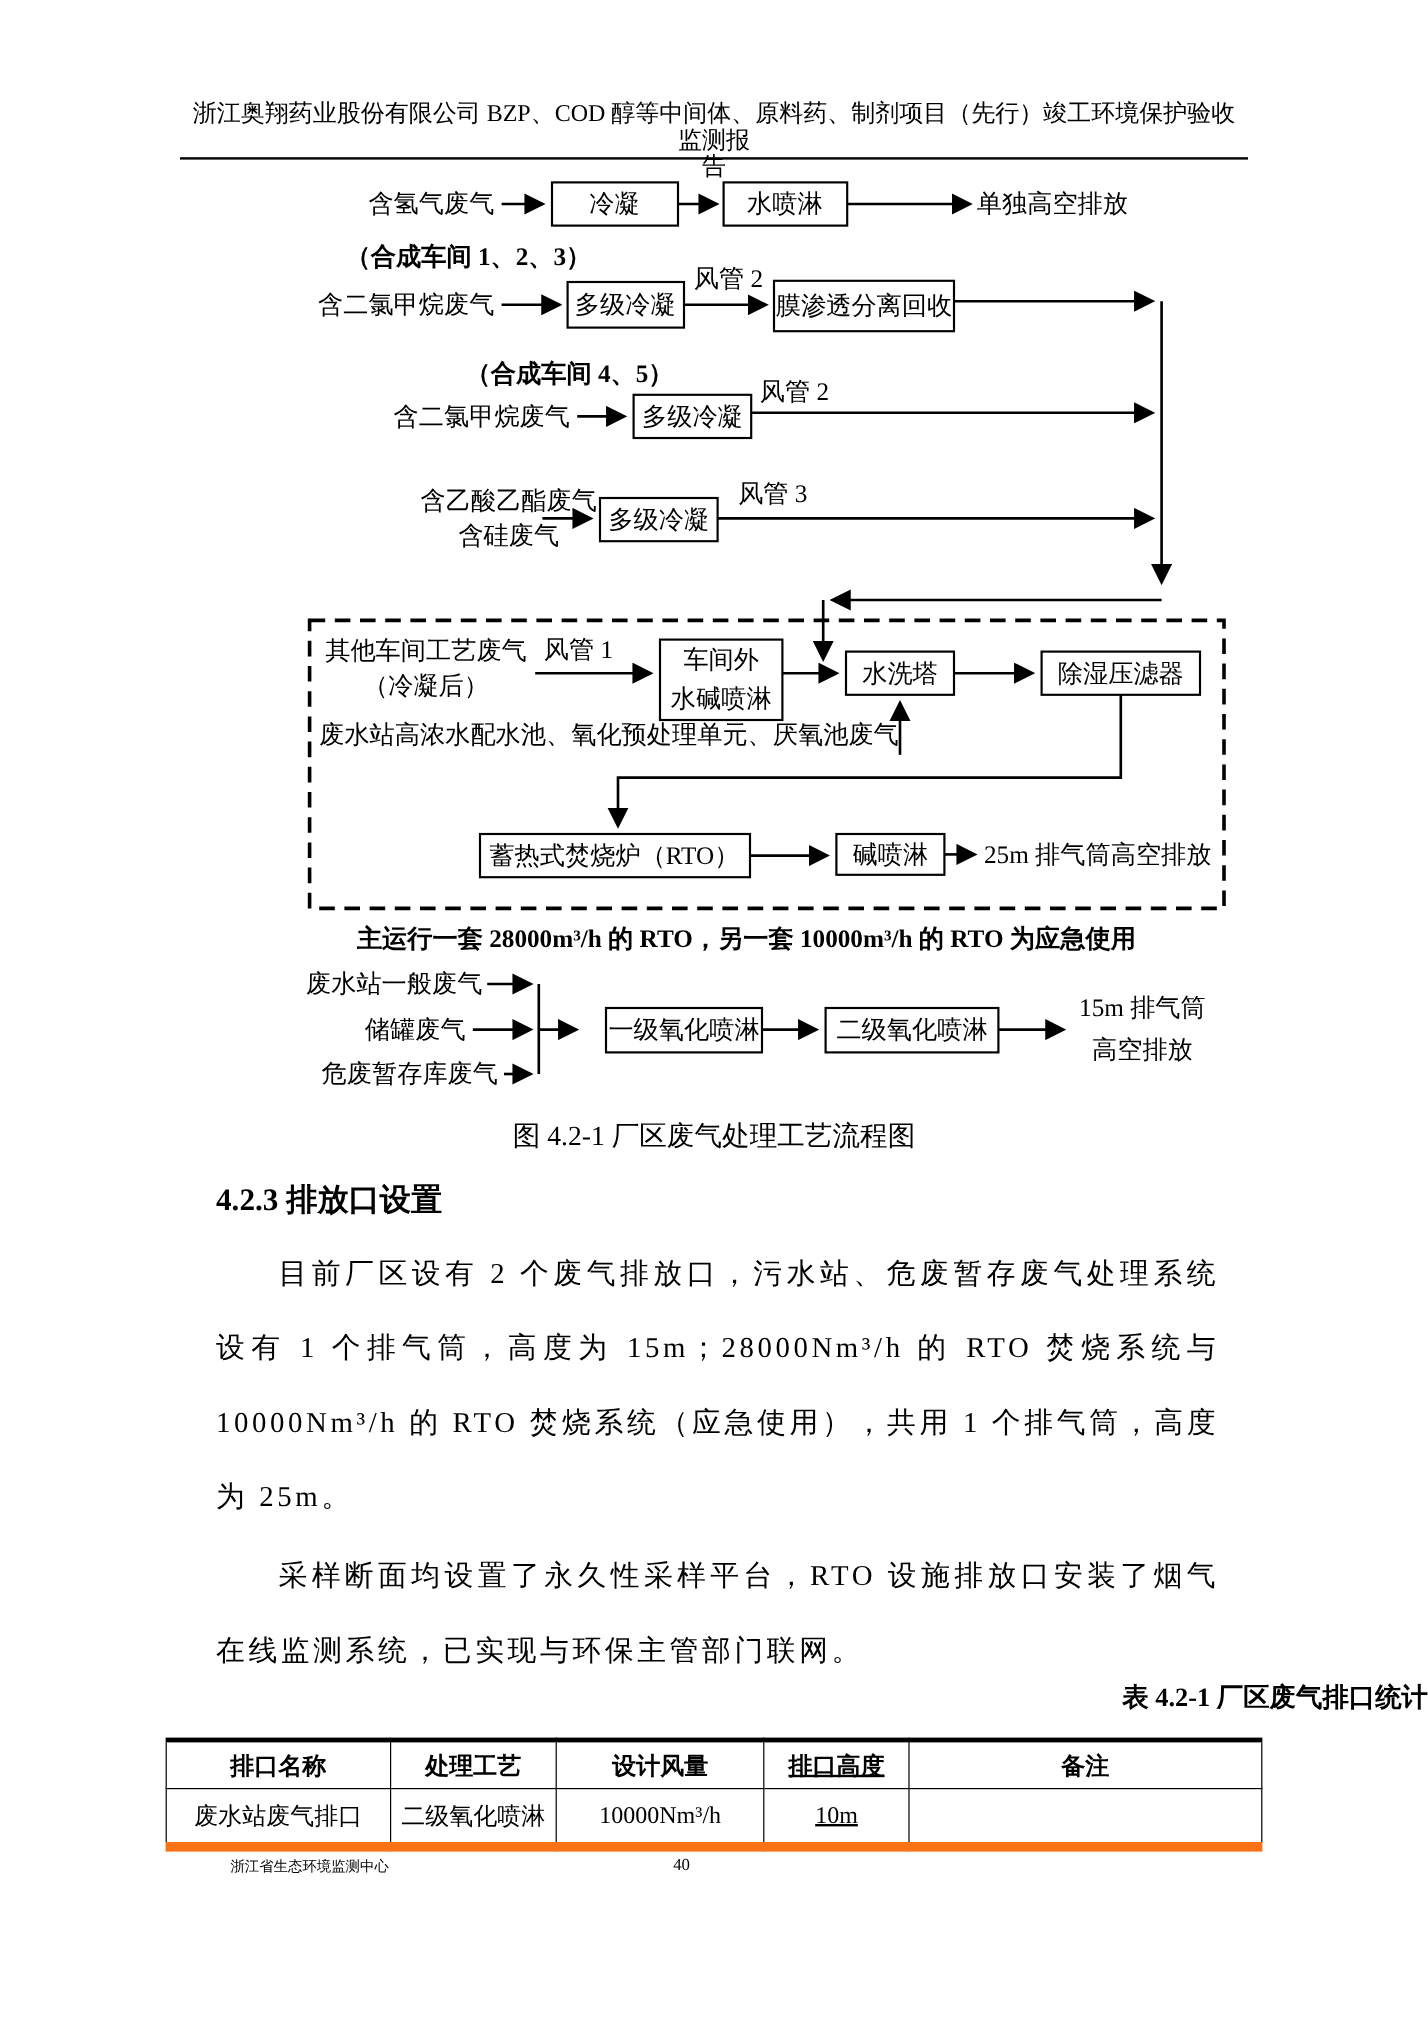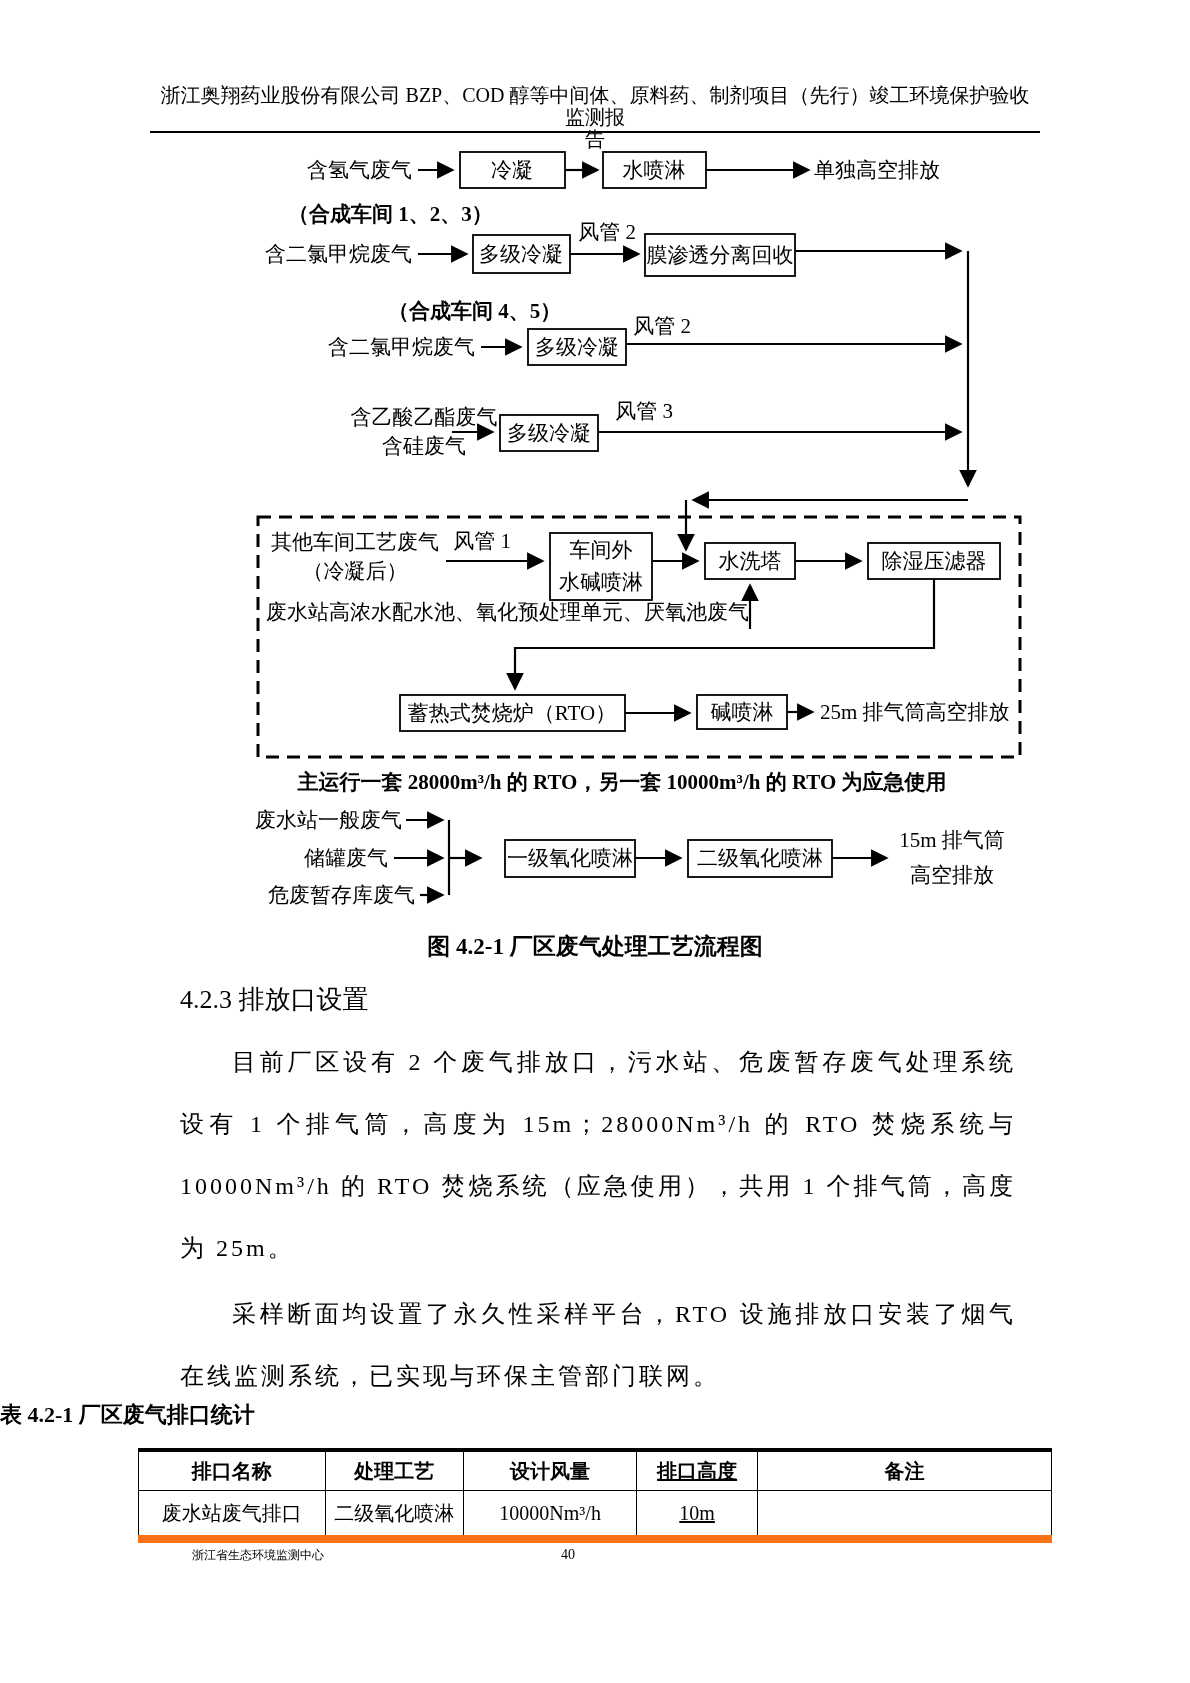--- a/index.html
+++ b/index.html
@@ -18,33 +18,33 @@
   svg.flow{position:absolute;left:0;top:140px;}
   svg.flow text{font-size:21px;dominant-baseline:central;fill:#000;}
   svg.flow text.b{font-weight:bold;}
   svg.flow text.mid{text-anchor:middle;}
   svg.flow text.end{text-anchor:end;}
   svg.flow .ln{stroke:#000;stroke-width:2.2;fill:none;}
   svg.flow .bx{stroke:#000;stroke-width:1.8;fill:#fff;}
   svg.flow .dashedbox{stroke:#000;stroke-width:3;fill:none;stroke-dasharray:13 8;}
   .figcap{
     position:absolute;left:0;top:931px;width:1190px;text-align:center;
-    font-weight:bold;font-size:23px;
+    font-weight:normal;font-size:23px;
   }
   .sechead{
-    position:absolute;left:180px;top:982px;font-weight:normal;font-size:26px;
+    position:absolute;left:180px;top:982px;font-weight:bold;font-size:26px;
   }
   .para{
     position:absolute;left:180px;width:836px;font-size:24px;line-height:62px;
     letter-spacing:3px;text-align:justify;
   }
   .para.p1{top:1031px;text-indent:52px;}
   .para.p2{top:1283px;text-indent:52px;}
   .tabcap{
-    position:absolute;left:0;top:1400px;width:1190px;text-align:left;
+    position:absolute;left:0;top:1400px;width:1190px;text-align:right;
     font-weight:bold;font-size:22px;
   }
   table.stats{
     position:absolute;left:138px;top:1448px;width:914px;
     border-collapse:collapse;
     border-top:4px solid #000;border-bottom:8px solid #f97316;
     font-size:20px;
   }
   table.stats td{border:1.5px solid #000;text-align:center;padding:0;}
   table.stats tr.hrow td{height:38px;font-weight:bold;}

